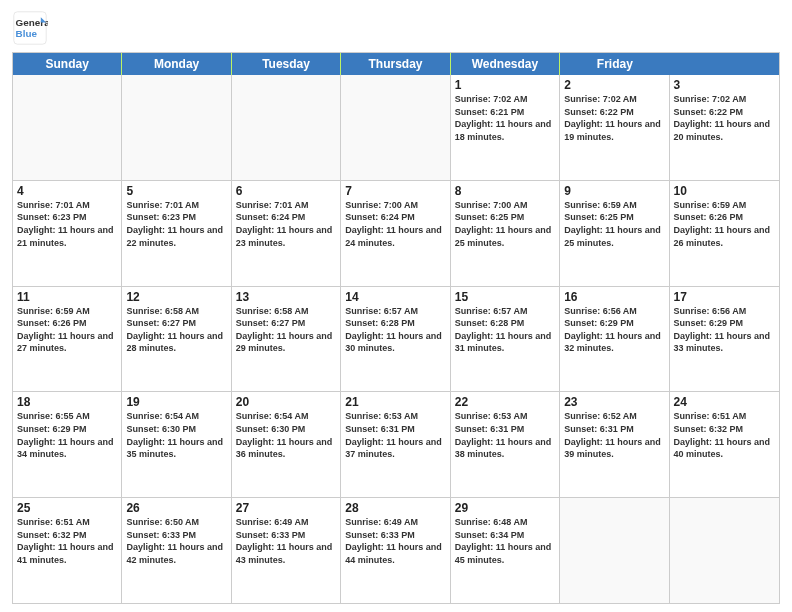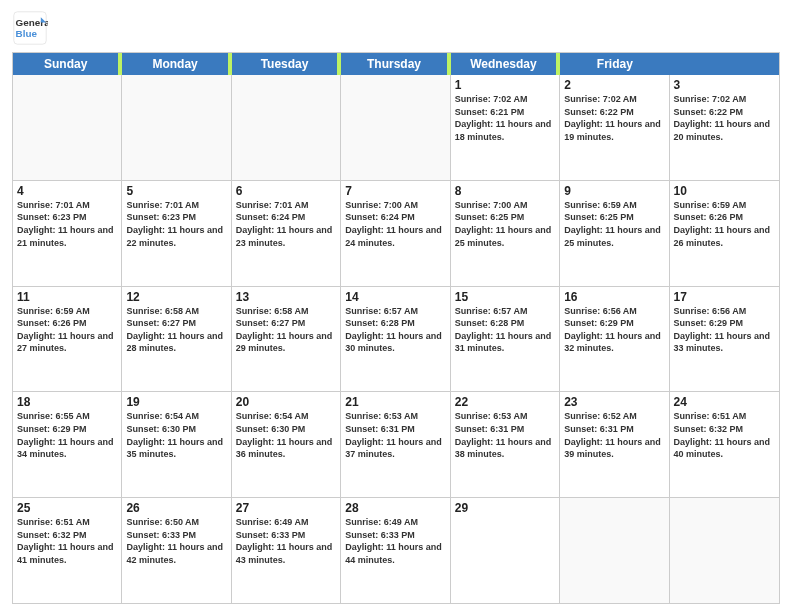--- a/index.html
+++ b/index.html
@@ -55,21 +55,21 @@
       display: grid;
       grid-template-columns: repeat(7, 1fr);
       background: #3a7abf;
     }
     .cal-header-cell {
       color: #fff;
       font-size: 12px;
       font-weight: bold;
       text-align: center;
       padding: 4px 2px;
-      border-right: 4px solid #bef264;
+      border-right: 1px solid #bef264;
     }
     .cal-header-cell:last-child { border-right: none; }
     .cal-body {
       flex: 1;
       display: flex;
       flex-direction: column;
     }
     .cal-row {
       display: grid;
       grid-template-columns: repeat(7, 1fr);
@@ -253,19 +253,20 @@
           <div class="cal-cell">
             <div class="day-num">27</div>
             <div class="sun-info">Sunrise: 6:49 AM<br>Sunset: 6:33 PM<br>Daylight: 11 hours and 43 minutes.</div>
           </div>
           <div class="cal-cell">
             <div class="day-num">28</div>
             <div class="sun-info">Sunrise: 6:49 AM<br>Sunset: 6:33 PM<br>Daylight: 11 hours and 44 minutes.</div>
           </div>
           <div class="cal-cell">
             <div class="day-num">29</div>
+            <div class="sun-info">Sunrise: 6:48 AM<br>Sunset: 6:34 PM<br>Daylight: 11 hours and 45 minutes.</div>
           </div>
           <div class="cal-cell empty"></div>
           <div class="cal-cell empty"></div>
         </div>
       </div>
   </div>
 </div>
 
 </body></html>

